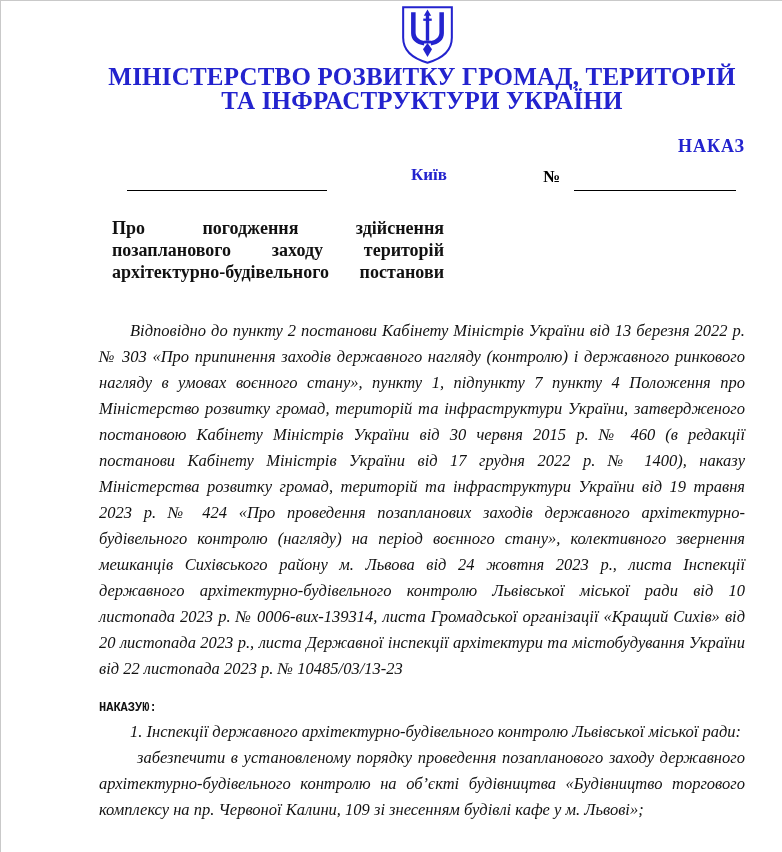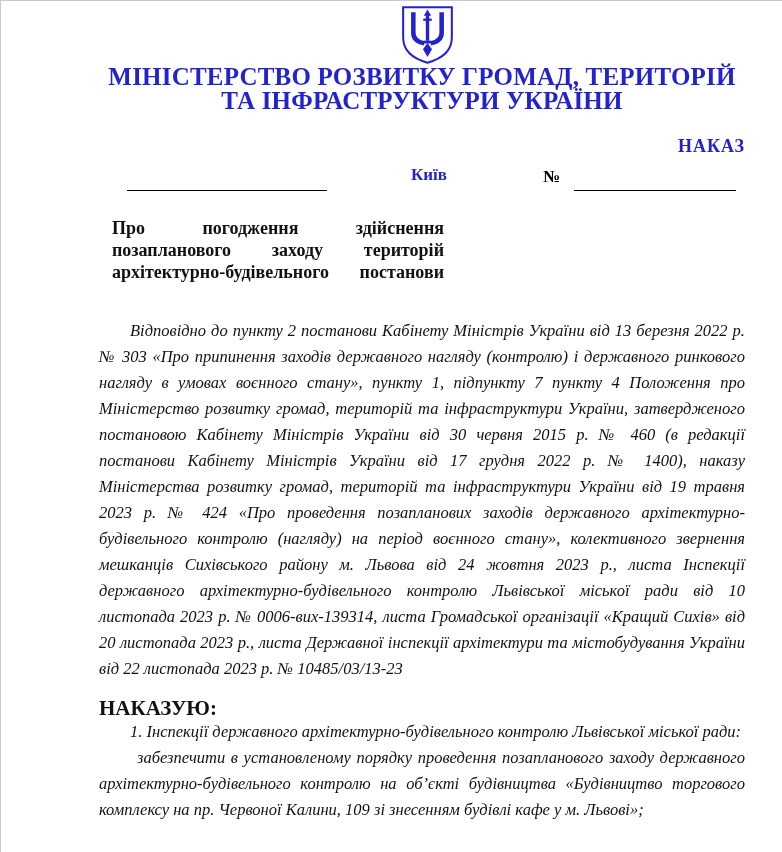--- a/index.html
+++ b/index.html
@@ -98,22 +98,23 @@
     text-align:justify;
     font-style:italic;
   }
   .preamble{
     margin-top:35px;
     text-indent:31px;
   }
   .order-heading{
     margin-top:15px;
     font-weight:bold;
-    font-size:21px;
+    font-size:12px;
     line-height:22px;
+    font-family:Liberation Mono, monospace;
   }
   .item{
     margin-top:0;
     text-indent:31px;
   }
   .measure{
     text-indent:38px;
   }
 </style>
 </head>

